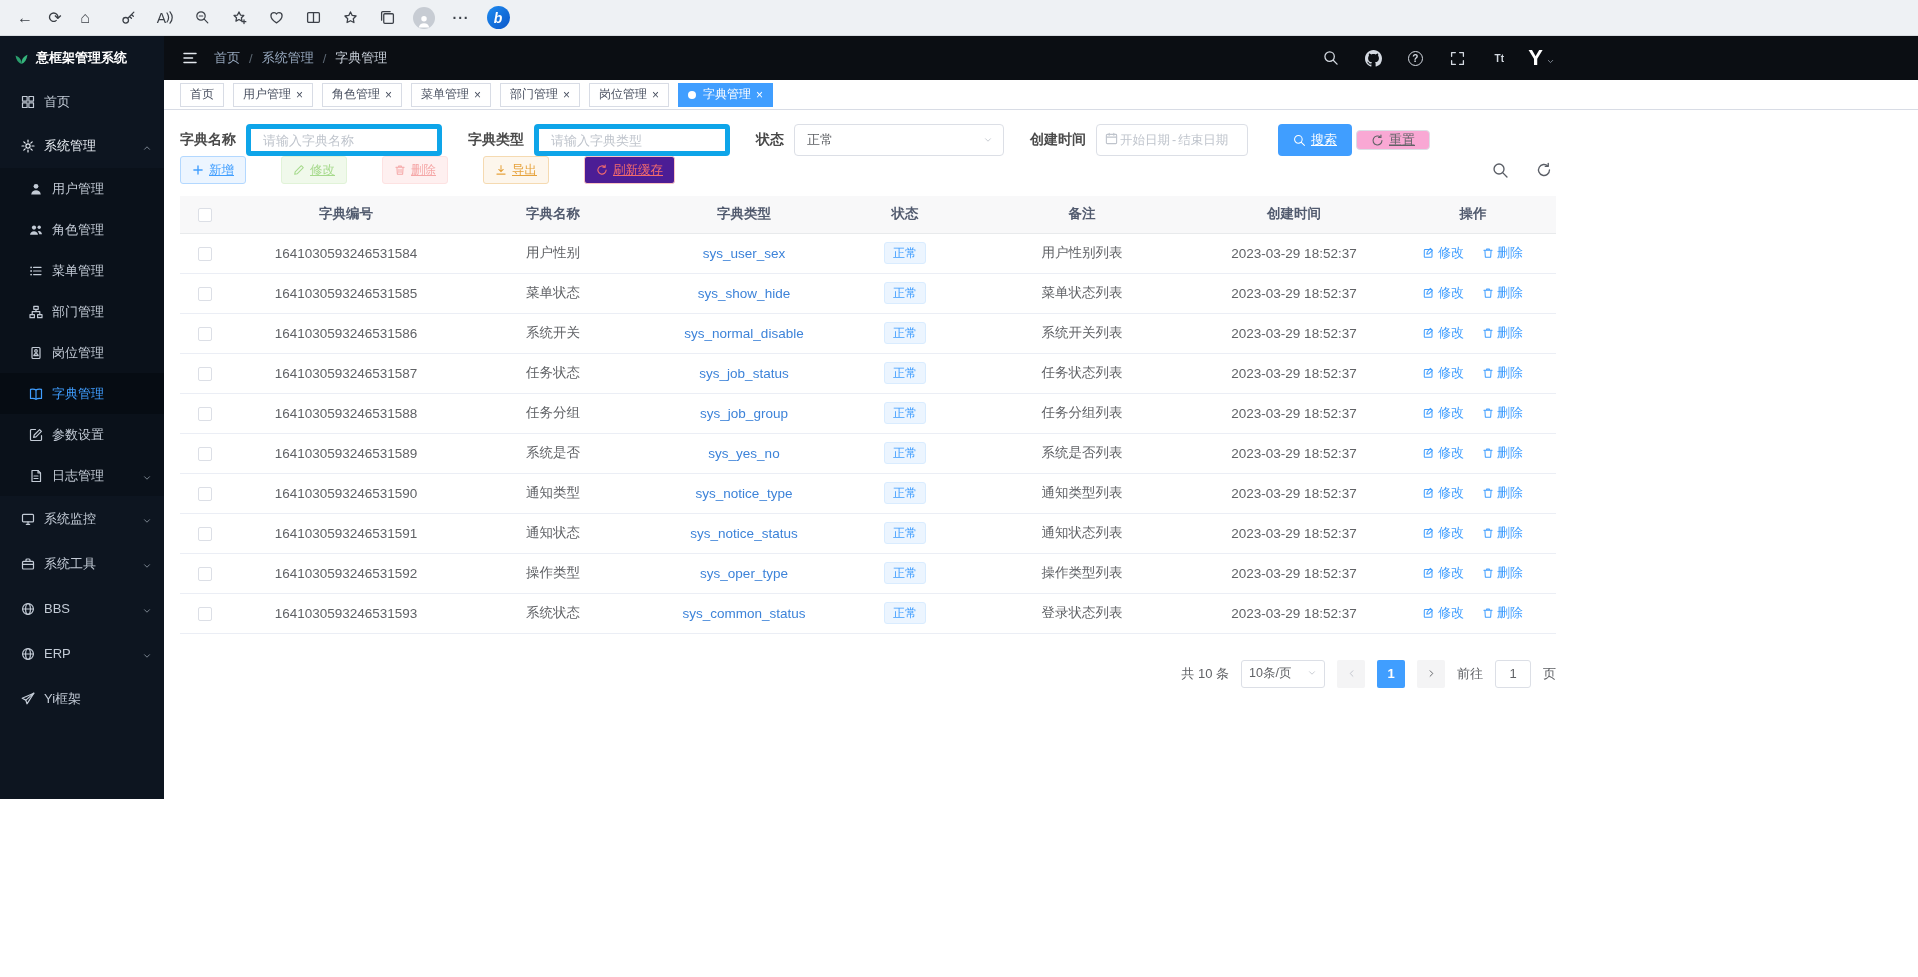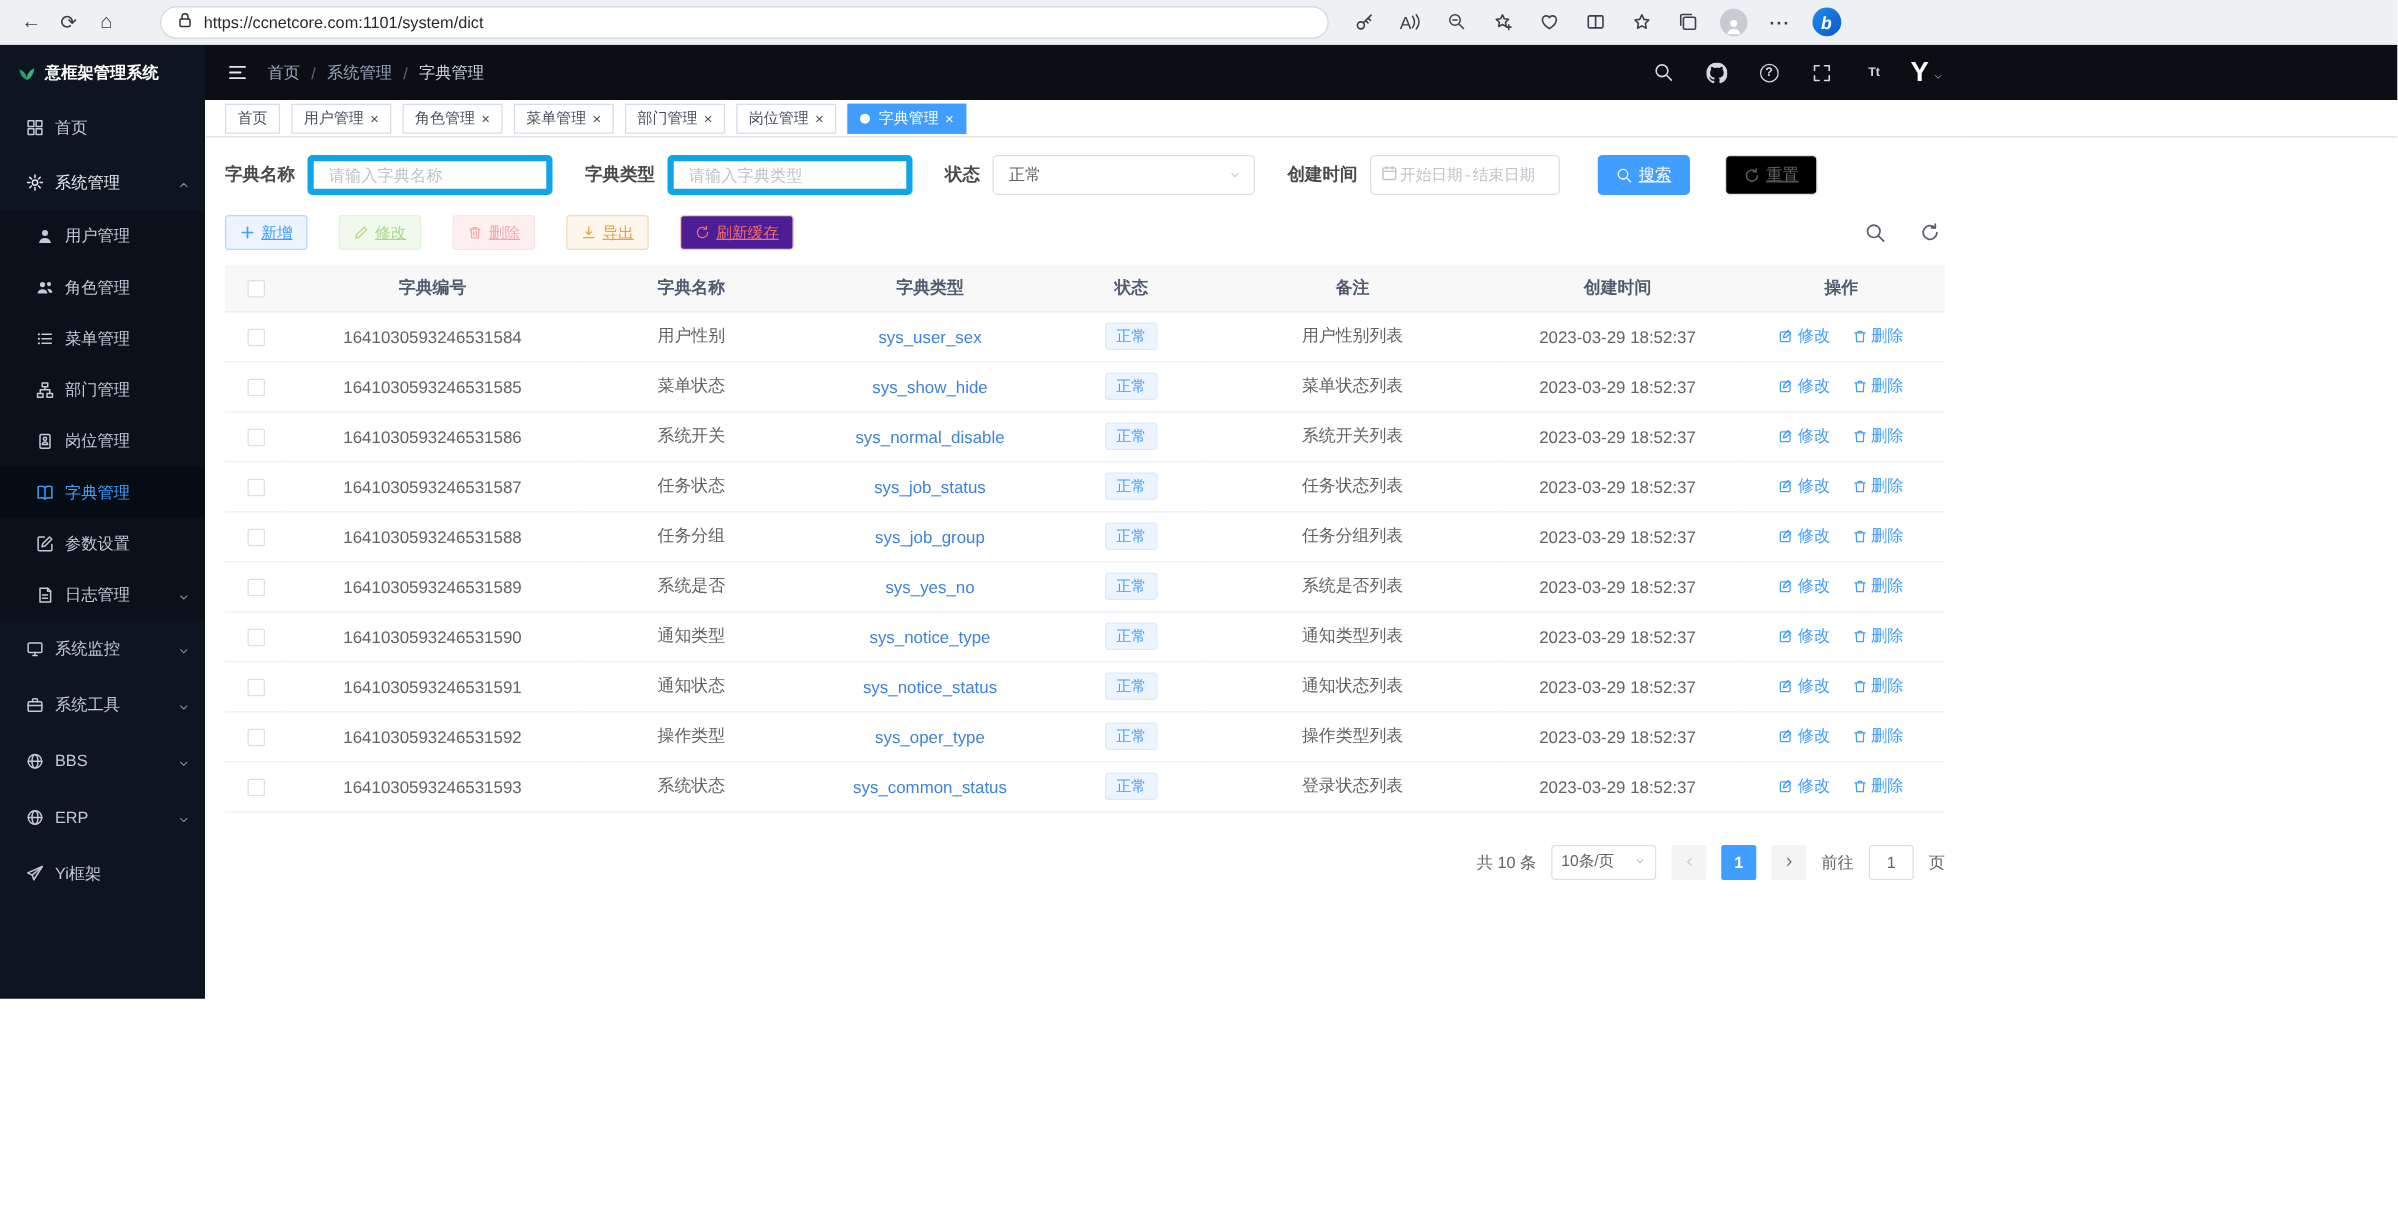--- a/index.html
+++ b/index.html
@@ -80,24 +80,24 @@
   .f-input::placeholder { color:#bfc4cc; }
   .f-select { width:210px; height:32px; border:1px solid #dcdfe6; border-radius:4px; padding:0 10px 0 12px;
     display:flex; align-items:center; justify-content:space-between; color:#606266; cursor:pointer; margin-right:26px; background:#fff; }
   .f-select .sel-caret { color:#c0c4cc; }
   .f-date { width:152px; height:32px; border:1px solid #dcdfe6; border-radius:4px; display:flex;
     align-items:center; padding:0 8px; gap:2px; color:#bfc4cc; font-size:12.5px; cursor:pointer; margin-right:30px; }
   .f-date .dsep { color:#bfc4cc; }
   .btn { display:inline-flex; align-items:center; gap:5px; border-radius:4px; cursor:pointer;
     font-size:13px; border:1px solid transparent; font-family:inherit;text-decoration:underline; }
   .btn-search { background:#409eff; color:#fff; height:32px; padding:0 14px; }
-  .btn-reset { background:#000000; color:#606266; border-color:#dcdfe6; height:32px; padding:0 14px; margin-left:28px; }
-
-  
-  .toolbar { margin-top:16px; display:flex; align-items:center; gap:25px; }
+  .btn-reset { background:#f9a8d4; color:#606266; border-color:#dcdfe6; height:20px; padding:0 14px; margin-left:4px; }
+
+  
+  .toolbar { display:flex; align-items:center; gap:35px; }
   .btn-sm { height:28px; padding:0 11px; border-radius:3px; font-size:12.5px; }
   .btn-add { background:#ecf5ff; border-color:#b3d8ff; color:#409eff; }
   .btn-edit { background:#f0f9eb; border-color:#e1f3d8; color:#a6da8c; cursor:not-allowed; }
   .btn-del { background:#fef0f0; border-color:#fde2e2; color:#f5a7a7; cursor:not-allowed; }
   .btn-export { background:#fdf6ec; border-color:#f5dab1; color:#e6a23c; }
   .btn-cache { background:#4c1d95; border-color:#fbc4c4; color:#f56c6c; }
   .toolbar-right { margin-left:auto; display:flex; align-items:center; gap:20px; color:#5a5e66; }
   .ticon { width:24px; height:24px; display:flex; align-items:center; justify-content:center; cursor:pointer; background:none; border:none; color:#5a5e66; }
 
   
@@ -128,29 +128,20 @@
   .pg-goto-input { width:36px; height:28px; border:1px solid #dcdfe6; border-radius:3px; text-align:center;
     font-size:13px; color:#606266; outline:none; font-family:inherit; }
 </style>
 </head>
 <body>
 
 <div class="chrome">
   <button class="nav-ic">←</button>
   <button class="nav-ic">⟳</button>
   <button class="nav-ic">⌂</button>
-  <div class="urlbar">
-    <span>
-      <svg class="si" width="14" height="14" viewBox="0 0 14 14">
-          <rect x="3" y="6.2" width="8" height="6" rx="1"></rect>
-          <path d="M4.6 6.2V4.4a2.4 2.4 0 0 1 4.8 0v1.8"></path>
-        </svg>
-    </span>
-    <span class="url">https://ccnetcore.com:1101/system/dict</span>
-  </div>
   <div class="chrome-right">
     <button class="cic">
       <svg class="si" width="15" height="15" viewBox="0 0 14 14">
           <circle cx="4.4" cy="9.6" r="2.6"></circle>
           <path d="M6.4 7.6L12 2M9.8 4.2l1.7 1.7M8 6l1.7 1.7"></path>
         </svg>
     </button>
     <button class="cic">
         <span>A</span>
         <svg class="si" width="7" height="13" viewBox="0 0 7 13">

